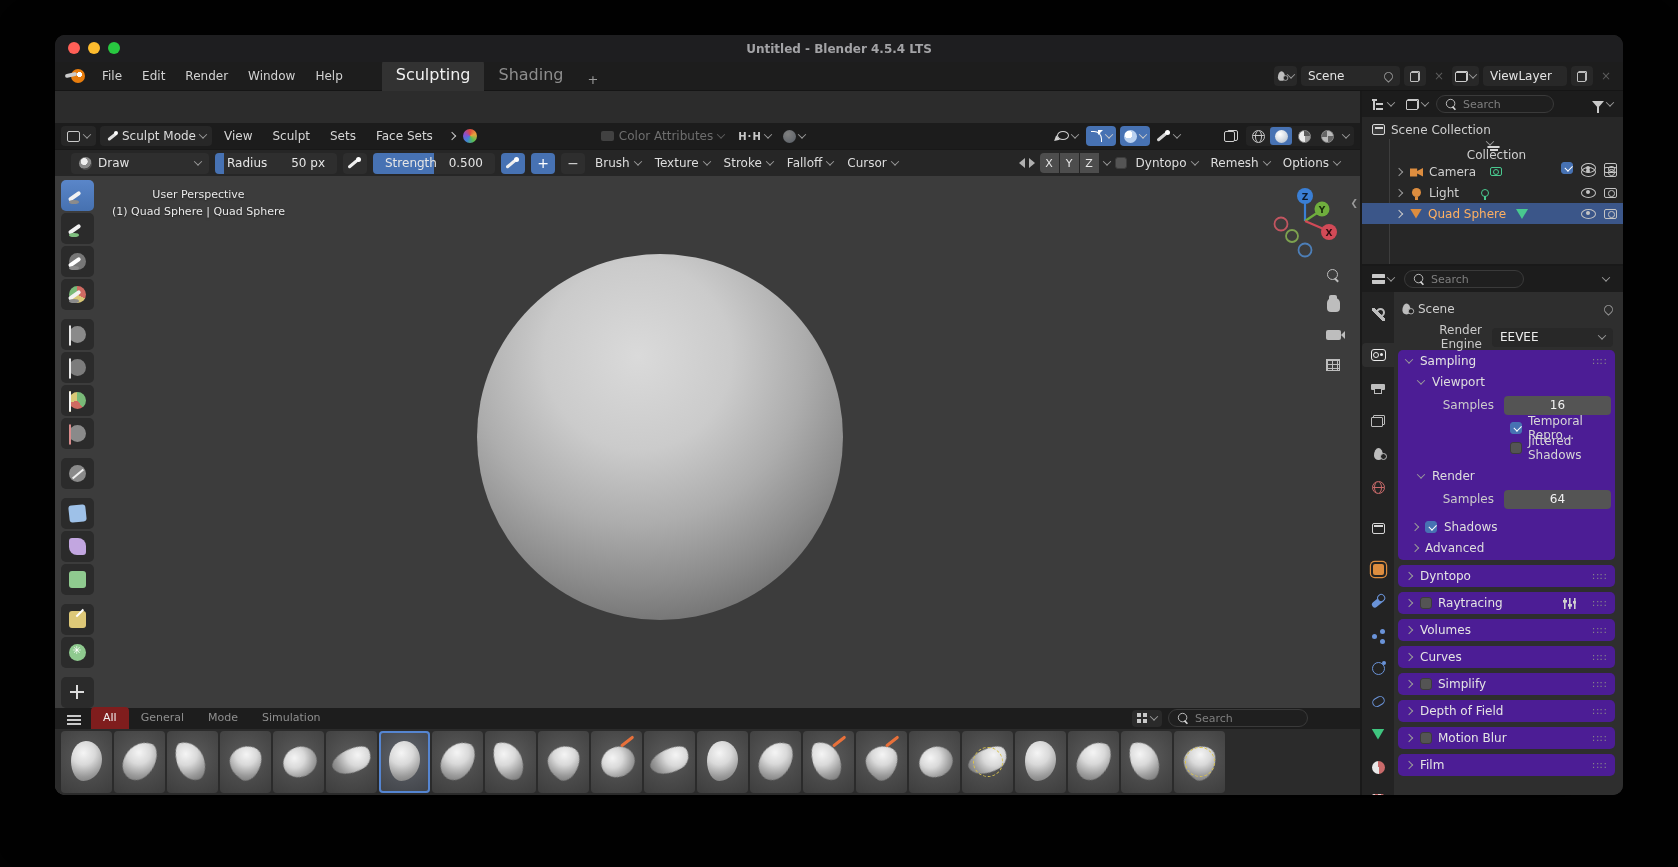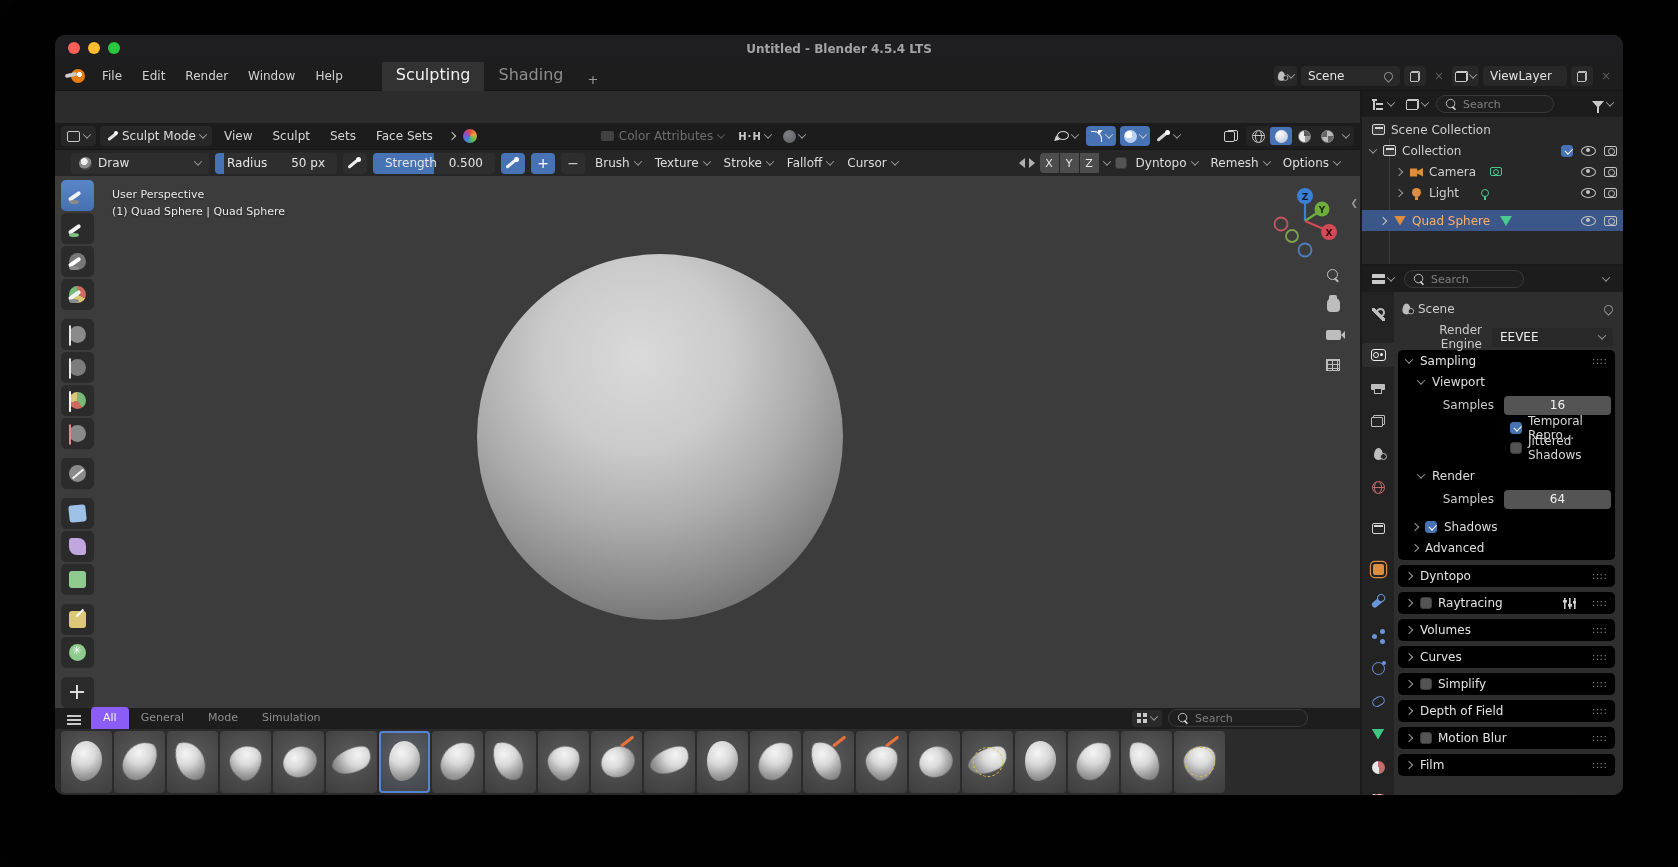--- a/index.html
+++ b/index.html
@@ -102,21 +102,21 @@
   .xyz .ax:first-child { border-radius:4px 0 0 4px; } 
   .cbx { width:12px; height:12px; border-radius:3px; background:#545454; border:1px solid #3c3c3c; position:relative; flex:0 0 auto; }
   .cbx.on { background:#4772b3; border-color:#4772b3; }
   .cbx.on::after { content:""; position:absolute; left:2.5px; top:2px; width:6px; height:3.5px; border-left:1.6px solid #fff; border-bottom:1.6px solid #fff; transform:rotate(-45deg); }
   .ts-label-dd { display:flex; align-items:center; gap:5px; color:#dedede; font-size:12px; padding:0 4px; }
 
   
   .canvas { position:relative; flex:1; background:#3c3c3c; overflow:hidden; }
   .sphere { position:absolute; left:422px; top:78px; width:366px; height:366px; border-radius:50%;
     background:radial-gradient(circle at 44% 28%, #dadada 0%, #cbcbcb 28%, #adadad 50%, #8d8d8d 68%, #6e6e6e 84%, #575757 97%); }
-  .vp-text { position:absolute; left:57px; top:10px; color:#e9e9e9; font-size:11px; line-height:17px; text-shadow:0 1px 2px rgba(0,0,0,.5); }
+  .vp-text { position:absolute; left:57px; top:10px; color:#e9e9e9; font-size:11px; line-height:17px; text-shadow:0 1px 2px rgba(0,0,0,.5);text-align:center; }
 
   
   .toolrail { position:absolute; left:6px; top:4px; display:flex; flex-direction:column; gap:2px; }
   .tool-btn { width:33px; height:31px; background:#2b2b2b; border-radius:5px; display:flex; align-items:center; justify-content:center; position:relative; }
   .tool-btn.active { background:linear-gradient(#5a86c9,#4671b0); }
   .tool-btn.gap { margin-top:7px; }
   .ticon { width:17px; height:17px; border-radius:50%; position:relative; }
   .brush-g { position:absolute; inset:0; }
   .brush-g::before { content:""; position:absolute; left:1px; bottom:2px; width:14px; height:4px; border-radius:3px; background:#f2f2f2; transform:rotate(-35deg); transform-origin:left bottom; }
   .brush-g::after { content:""; position:absolute; left:0; bottom:0; width:10px; height:4px; border-radius:50%; background:#8b8b8b; }
@@ -152,21 +152,21 @@
       linear-gradient(#d4d4d4 1px, transparent 1px) 0 0/100% 4px,
       linear-gradient(90deg,#d4d4d4 1px, transparent 1px) 0 0/5px 100%;
       border:1px solid #d4d4d4; }
   .edge-collapse { position:absolute; right:2px; top:22px; color:#9a9a9a; font-size:9px; }
 
   
   .shelf-tabs { position:absolute; left:0; right:0; bottom:66px; height:21px; background:#1d1d1d; display:flex; align-items:flex-end; padding:0 6px; }
   .burger { width:14px; height:10px; border-top:2px solid #c9c9c9; border-bottom:2px solid #c9c9c9; position:relative; margin:0 10px 4px 6px; }
   .burger::after { content:""; position:absolute; left:0; right:0; top:2px; height:2px; background:#c9c9c9; }
   .shelf-tab { font-size:11px; color:#8f8f8f; padding:4px 12px 5px; border-radius:4px 4px 0 0; }
-  .shelf-tab.active { background:#8b5cf6; color:#f2f2f2; }
+  .shelf-tab.active { background:#7f1d1d; color:#f2f2f2; }
   .shelf-right { margin-left:auto; display:flex; align-items:center; gap:6px; margin-bottom:2px; margin-right:46px; }
   .gridbtn { display:flex; align-items:center; gap:4px; background:#2a2a2a; border-radius:4px; height:17px; padding:0 5px; }
   .grid4 { width:10px; height:10px; background:
      linear-gradient(#c9c9c9 0 0) 0 0/4px 4px no-repeat,
      linear-gradient(#c9c9c9 0 0) 6px 0/4px 4px no-repeat,
      linear-gradient(#c9c9c9 0 0) 0 6px/4px 4px no-repeat,
      linear-gradient(#c9c9c9 0 0) 6px 6px/4px 4px no-repeat; }
   .searchbox { display:flex; align-items:center; gap:6px; background:#1f1f1f; border:1px solid #3a3a3a; border-radius:10px; height:18px; padding:0 8px; width:140px; color:#7f7f7f; font-size:11px; }
   .shelf-thumbs { position:absolute; left:0; right:0; bottom:0; height:66px; background:#2b2b2b; display:flex; align-items:center; padding:0 6px; gap:2px; overflow:hidden; }
   .thumb { width:51px; height:62px; border-radius:4px; background:radial-gradient(circle at 50% 42%, #5c5c5c 0%, #4a4a4a 55%, #3d3d3d 100%); position:relative; overflow:hidden; flex:0 0 auto; }
@@ -261,21 +261,21 @@
      conic-gradient(#c96a6a 0 25%, #e7cfcf 25% 50%, #c96a6a 50% 75%, #e7cfcf 75%); background-size:6px 6px; border-radius:2px; }
 
   .pr-body { flex:1; background:#2e2e2e; overflow:hidden; padding:4px 6px 0 4px; font-size:12px; color:#cfcfcf; }
   .crumb { display:flex; align-items:center; gap:7px; padding:6px 4px 8px; }
   .crumb .pin { margin-left:auto; }
   .prow { display:flex; align-items:center; height:22px; margin:2px 0; }
   .plabel { width:94px; text-align:right; padding-right:10px; color:#cbcbcb; flex:0 0 auto; }
   .dd-field { flex:1; height:19px; background:#282828; border-radius:4px; display:flex; align-items:center; padding:0 8px; color:#ededed; margin-right:4px; }
   .dd-field .chev { margin-left:auto; }
   .val-field { flex:1; height:19px; background:#545454; border-radius:4px; display:flex; align-items:center; justify-content:center; color:#f2f2f2; margin-right:4px; }
-  .panel { background:#000000; border-radius:5px; margin:0 2px 5px 0; padding-bottom:2px; }
+  .panel { background:#4c1d95; border-radius:5px; margin:0 2px 5px 0; padding-bottom:2px; }
   .panel.closed { padding-bottom:0; }
   .p-head { height:22px; display:flex; align-items:center; gap:8px; padding:0 8px; color:#e4e4e4; }
   .p-head .dots { margin-left:auto; color:#8a8a8a; font-size:10px; letter-spacing:1px; }
   .p-head .cbx { margin-right:-2px; }
   .sub-head { height:20px; display:flex; align-items:center; gap:8px; padding:0 8px 0 20px; color:#dedede; }
   .chk-row { display:flex; align-items:center; gap:6px; height:20px; }
   .chk-row .spacer { width:94px; flex:0 0 auto; }
   .chk-row .txt { color:#d6d6d6; }
   .inline-row { display:flex; align-items:center; gap:7px; height:21px; padding-left:14px; color:#dedede;text-align:center; }
   .adjuster { width:13px; height:11px; background:
@@ -690,21 +690,21 @@
               <span class="funnel-ic"></span>
               <span class="chev"></span>
             </div>
         </div>
         <div class="ol-body">
           <div class="indent-line"></div>
           <div class="ol-row" style="padding-left:10px;">
             <span class="box-ic"></span>
             <span class="lbl">Scene Collection</span>
           </div>
-          <div class="ol-row" style="padding-left:8px;">
+          <div class="ol-row" style="padding-left:8px;flex-direction:column;">
             <span class="chev" style="margin-right:7px;"></span>
             <span class="box-ic"></span>
             <span class="lbl">Collection</span>
             <span class="ol-right">
               <span class="cbx on"></span>
               <span class="eye-ic"></span>
               <span class="pcam-ic"></span>
             </span>
           </div>
           <div class="ol-row" style="padding-left:34px;">
@@ -720,21 +720,21 @@
           <div class="ol-row" style="padding-left:34px;">
             <span class="chev right" style="margin-right:8px;"></span>
             <span class="obj-light"></span>
             <span class="lbl">Light</span>
             <span class="data-light" style="margin-left:22px;"></span>
             <span class="ol-right">
               <span class="eye-ic"></span>
               <span class="pcam-ic"></span>
             </span>
           </div>
-          <div class="ol-row selected" style="padding-left:18px;margin-top:7px;">
+          <div class="ol-row selected" style="padding-left:34px;">
             <span class="chev right lite" style="margin-right:8px;"></span>
             <span class="obj-mesh"></span>
             <span class="lbl">Quad Sphere</span>
             <span class="data-mesh" style="margin-left:10px;"></span>
             <span class="ol-right">
               <span class="eye-ic"></span>
               <span class="pcam-ic"></span>
             </span>
           </div>
         </div>

